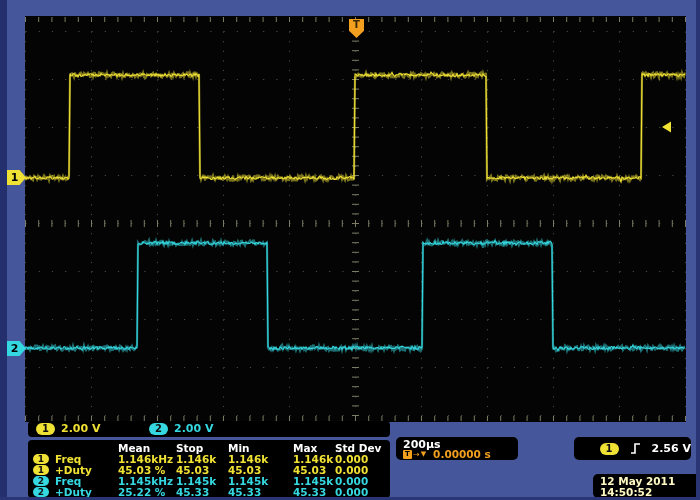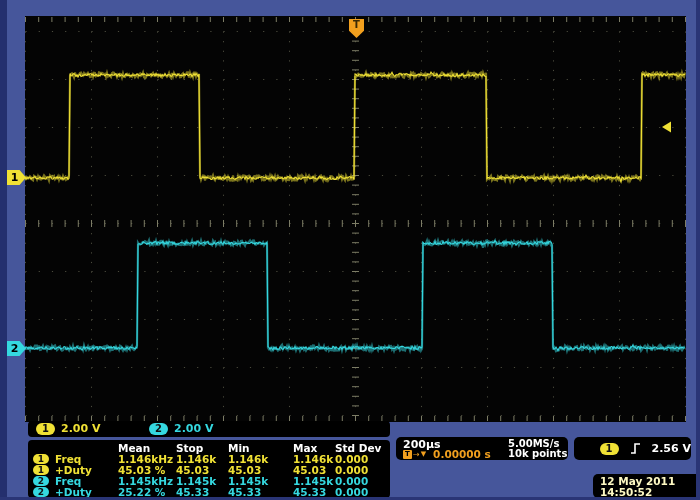--- a/index.html
+++ b/index.html
@@ -364,24 +364,20 @@
   <div class="blackbox hbox">
     <span class="scale">200µs</span>
     <div class="line2">
       <span class="tsq">T</span>
       <span class="arr">→</span>
       <span class="tri">▼</span>
       <span class="pos">0.00000 s</span>
     </div>
   </div>
 
-  <div class="blackbox acqbox">
-    <span class="acq1">5.00MS/s</span>
-    <span class="acq2">10k points</span>
-  </div>
 
   <div class="blackbox trigbox">
     <span class="oval" style="background:#f0e135">1</span>
     <svg class="slope-icon" width="11" height="13">
       <path d="M1,11 H5 V2 H10" stroke="#ffffff" stroke-width="1.6" fill="none"></path>
     </svg>
     <span class="trig-level">2.56 V</span>
   </div>
 
   <div class="blackbox datebox">

